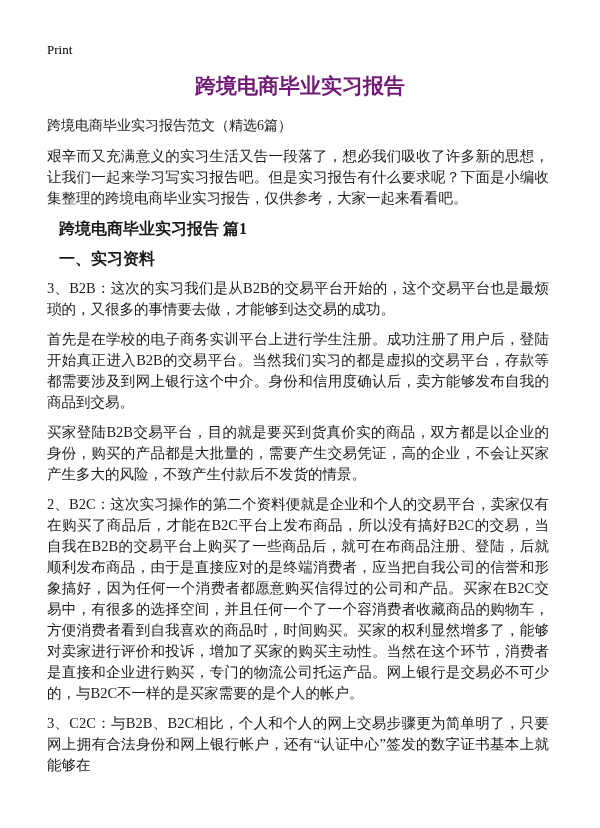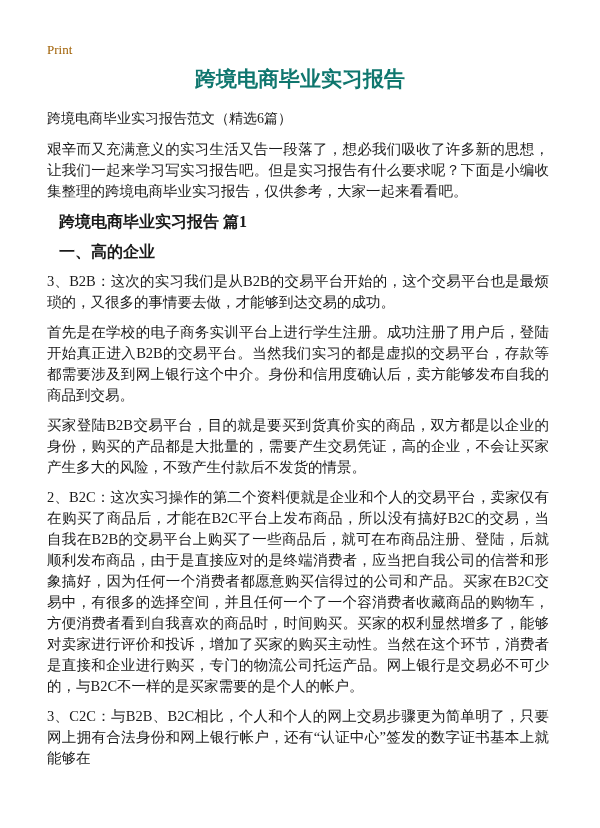--- a/index.html
+++ b/index.html
@@ -14,23 +14,23 @@
   .page {
     box-sizing: border-box;
     width: 600px;
     height: 828px;
     padding: 40px 47px 0 47px;
     background: #ffffff;
   }
   .print-link {
     display: inline-block;
     font-size: 13px;
-    color: #a16207;
+    color: #000000;
     text-decoration: none;
-    margin-bottom: 8px;
+    margin-bottom: 15px;
     cursor: pointer;
   }
   h1.doc-title {
     margin: 0 0 16px 0;
     text-align: center;
     font-size: 21px;
     font-weight: bold;
     line-height: 26px;
     
   }
@@ -54,29 +54,29 @@
     padding-left: 12px;
   }
 </style>
 </head>
 <body style="background: rgb(255, 255, 255); color: rgb(26, 26, 26);">
 
 <div class="page">
 
   <a class="print-link">Print</a>
 
-  <h1 class="doc-title" style="color: #0f766e;">跨境电商毕业实习报告</h1>
+  <h1 class="doc-title" style="color: #701a75;">跨境电商毕业实习报告</h1>
 
   <div class="doc-subtitle">跨境电商毕业实习报告范文（精选6篇）</div>
 
   <p class="body-par">艰辛而又充满意义的实习生活又告一段落了，想必我们吸收了许多新的思想，让我们一起来学习写实习报告吧。但是实习报告有什么要求呢？下面是小编收集整理的跨境电商毕业实习报告，仅供参考，大家一起来看看吧。</p>
 
   <h2 class="sec-heading">跨境电商毕业实习报告 篇1</h2>
 
-  <h3 class="sub-heading">一、高的企业</h3>
+  <h3 class="sub-heading">一、实习资料</h3>
 
   <p class="body-par">3、B2B：这次的实习我们是从B2B的交易平台开始的，这个交易平台也是最烦琐的，又很多的事情要去做，才能够到达交易的成功。</p>
   <p class="body-par">首先是在学校的电子商务实训平台上进行学生注册。成功注册了用户后，登陆开始真正进入B2B的交易平台。当然我们实习的都是虚拟的交易平台，存款等都需要涉及到网上银行这个中介。身份和信用度确认后，卖方能够发布自我的商品到交易。</p>
   <p class="body-par">买家登陆B2B交易平台，目的就是要买到货真价实的商品，双方都是以企业的身份，购买的产品都是大批量的，需要产生交易凭证，高的企业，不会让买家产生多大的风险，不致产生付款后不发货的情景。</p>
   <p class="body-par">2、B2C：这次实习操作的第二个资料便就是企业和个人的交易平台，卖家仅有在购买了商品后，才能在B2C平台上发布商品，所以没有搞好B2C的交易，当自我在B2B的交易平台上购买了一些商品后，就可在布商品注册、登陆，后就顺利发布商品，由于是直接应对的是终端消费者，应当把自我公司的信誉和形象搞好，因为任何一个消费者都愿意购买信得过的公司和产品。买家在B2C交易中，有很多的选择空间，并且任何一个了一个容消费者收藏商品的购物车，方便消费者看到自我喜欢的商品时，时间购买。买家的权利显然增多了，能够对卖家进行评价和投诉，增加了买家的购买主动性。当然在这个环节，消费者是直接和企业进行购买，专门的物流公司托运产品。网上银行是交易必不可少的，与B2C不一样的是买家需要的是个人的帐户。</p>
   <p class="body-par">3、C2C：与B2B、B2C相比，个人和个人的网上交易步骤更为简单明了，只要网上拥有合法身份和网上银行帐户，还有“认证中心”签发的数字证书基本上就能够在</p>
 
 </div>
 
 </body></html>

